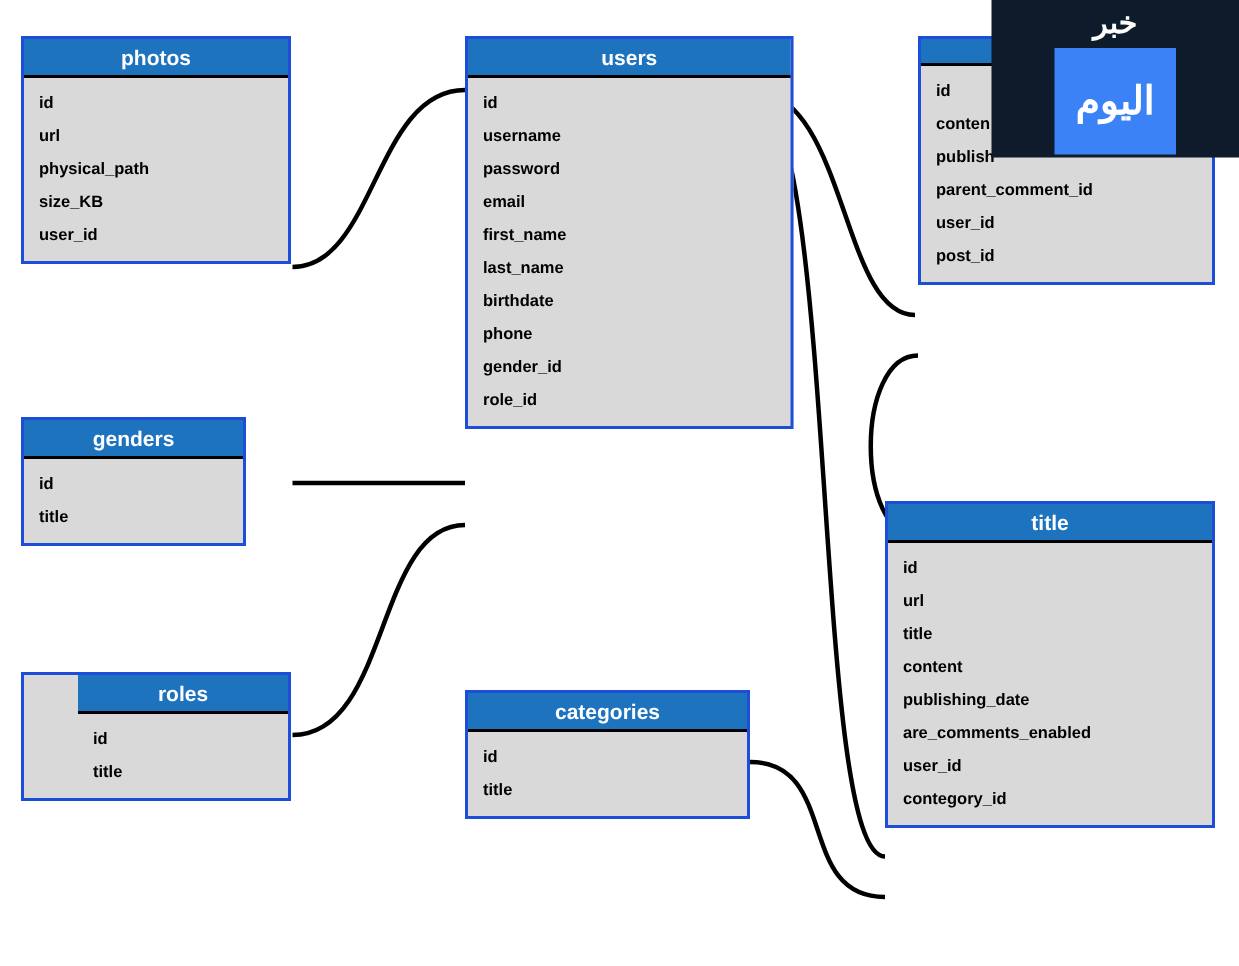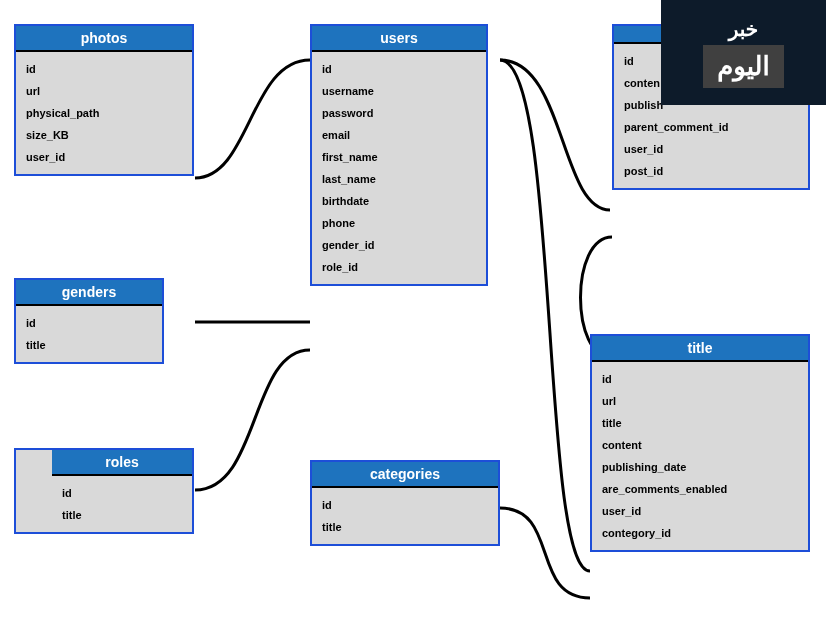--- a/index.html
+++ b/index.html
@@ -54,25 +54,25 @@
       align-items: center;
       justify-content: center;
     }
     .logo-top {
       color: #fff;
       font-size: 20px;
       font-weight: bold;
       margin-bottom: 4px;
     }
     .logo-bottom {
-      background: #404040;
+      background: #3b82f6;
       color: #fff;
       font-size: 26px;
       font-weight: bold;
-      padding: 6px 14px;
+      padding: 20px 14px;
     }
   </style>
 </head>
 <body>
 
 <svg class="connections">
 
   <path d="M 195 178 C 250 178 250 60 310 60" stroke="#000" stroke-width="3" fill="none"></path>
 
   <path d="M 195 322 L 310 322" stroke="#000" stroke-width="3" fill="none"></path>
@@ -108,21 +108,21 @@
 </div>
 
 <div class="table-box" style="left:14px; top:448px; width:180px;padding-left:36px;">
   <div class="table-header">roles</div>
   <div class="table-body">
     <div class="field">id</div>
     <div class="field">title</div>
   </div>
 </div>
 
-<div class="table-box" style="left:310px; top:24px; width:178px;">
+<div class="table-box" style="left:310px; top:24px; width:219px;">
   <div class="table-header">users</div>
   <div class="table-body">
     <div class="field">id</div>
     <div class="field">username</div>
     <div class="field">password</div>
     <div class="field">email</div>
     <div class="field">first_name</div>
     <div class="field">last_name</div>
     <div class="field">birthdate</div>
     <div class="field">phone</div>

